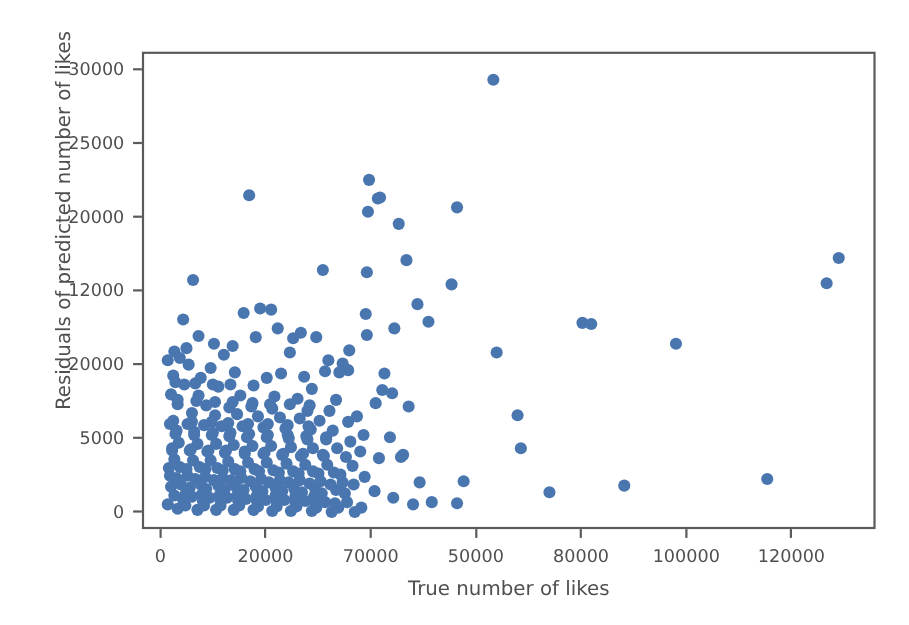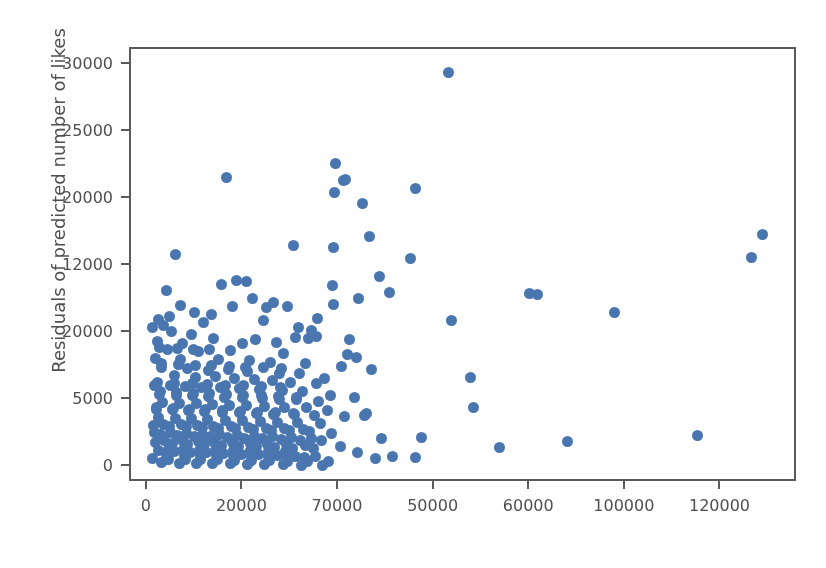--- a/index.html
+++ b/index.html
@@ -457,23 +457,24 @@
       <div class="ytick-label" style="left: 19px; top: 63.0741px; width: 94px;">30000</div>
       <div class="xtick-mark" style="left: 144.735px; top: 481px;"></div>
       <div class="xtick-label" style="left: 145.735px; top: 496px;">0</div>
       <div class="xtick-mark" style="left: 240.362px; top: 481px;"></div>
       <div class="xtick-label" style="left: 241.362px; top: 496px;">20000</div>
       <div class="xtick-mark" style="left: 335.989px; top: 481px;"></div>
       <div class="xtick-label" style="left: 336.989px; top: 496px;">70000</div>
       <div class="xtick-mark" style="left: 431.616px; top: 481px;"></div>
       <div class="xtick-label" style="left: 432.616px; top: 496px;">50000</div>
       <div class="xtick-mark" style="left: 527.244px; top: 481px;"></div>
-      <div class="xtick-label" style="left: 528.244px; top: 496px;">60000</div>
+      <div class="xtick-label" style="left: 528.244px; top: 496px;">80000</div>
       <div class="xtick-mark" style="left: 622.871px; top: 481px;"></div>
       <div class="xtick-label" style="left: 623.871px; top: 496px;">100000</div>
       <div class="xtick-mark" style="left: 718.498px; top: 481px;"></div>
       <div class="xtick-label" style="left: 719.498px; top: 496px;">120000</div>
     </div>
 
   <div id="ylabel">Residuals of predicted number of likes</div>
+  <div id="xlabel">True number of likes</div>
 
 
 </div>
 
 </body></html>

